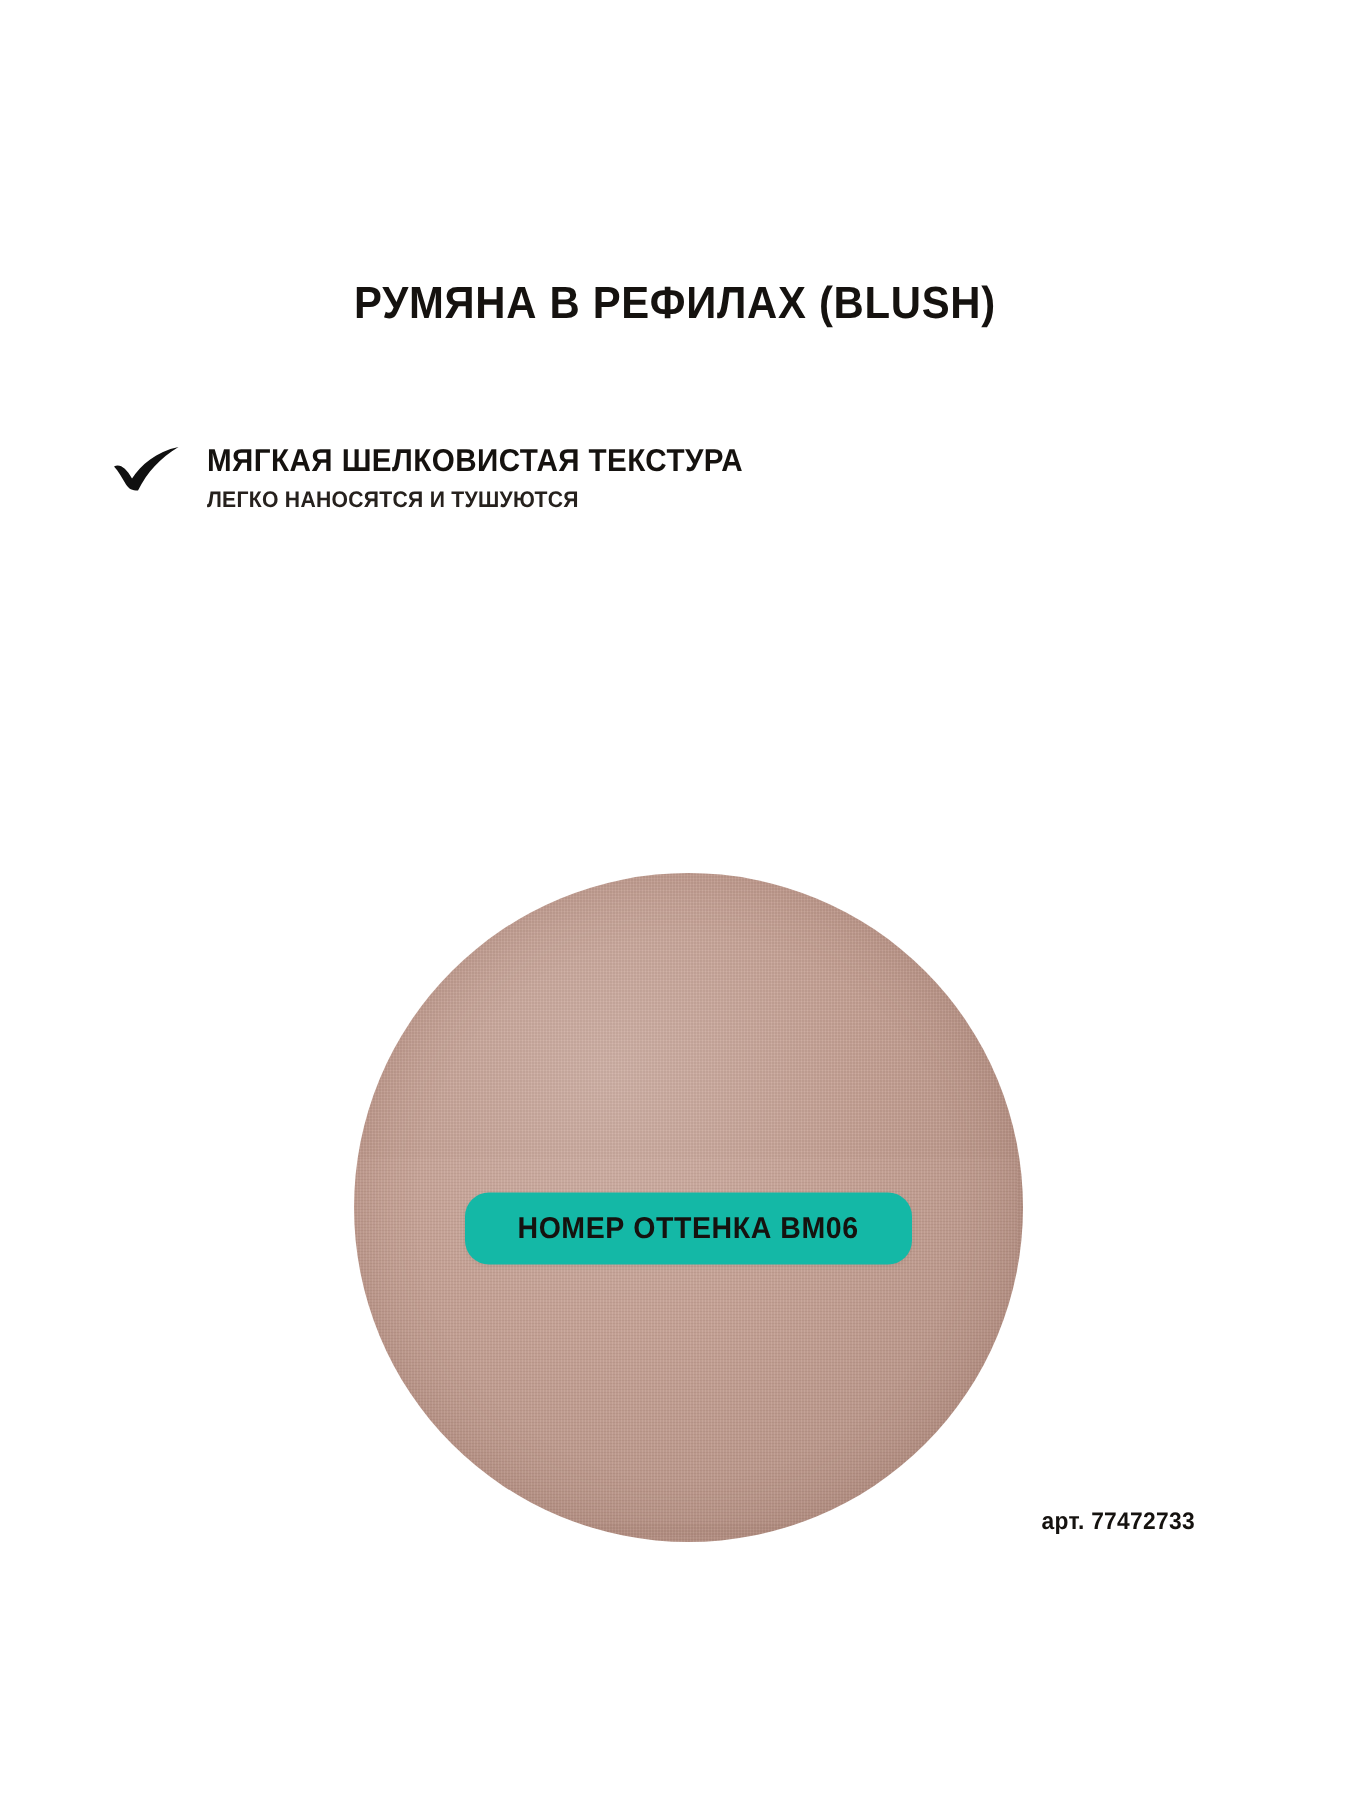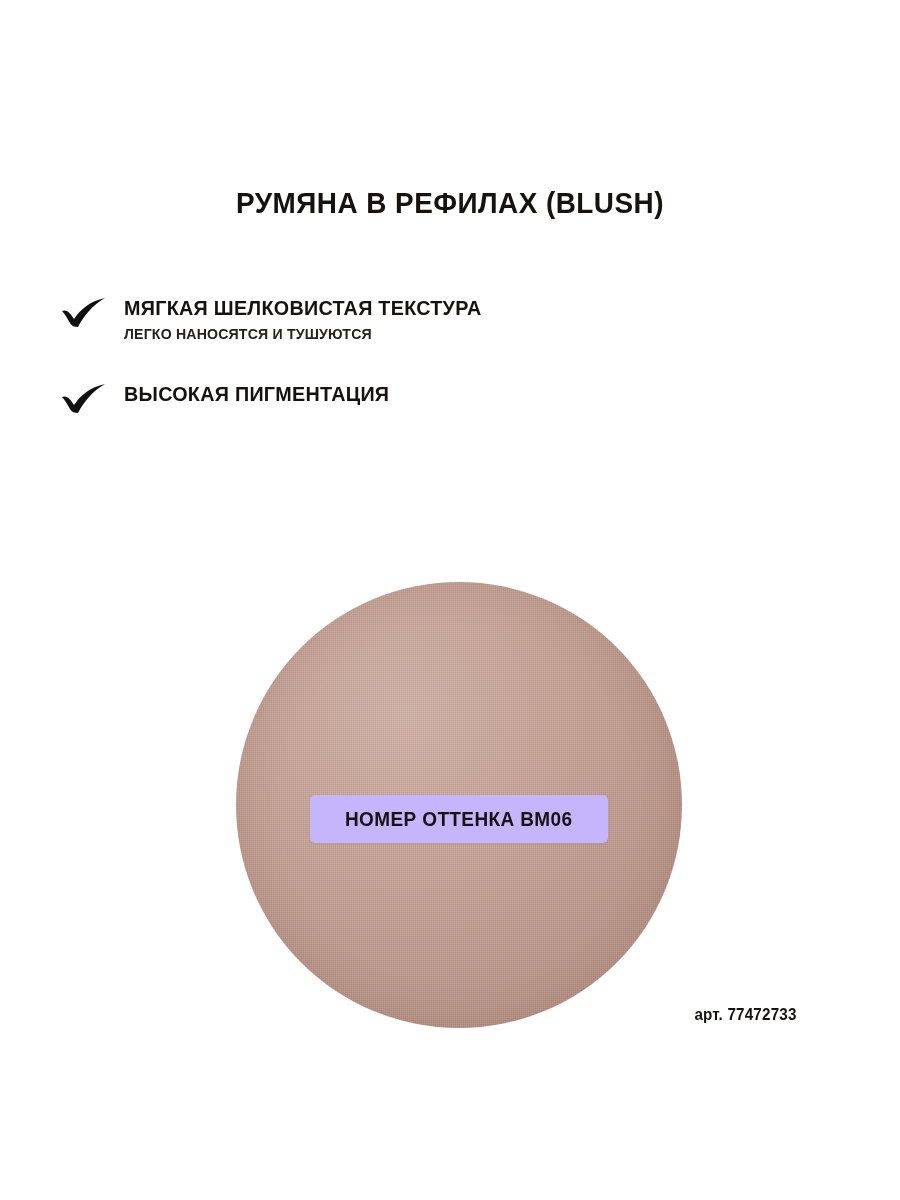--- a/index.html
+++ b/index.html
@@ -36,21 +36,21 @@
     text-transform: uppercase;
     color: #15120f;
     font-family: "Liberation Sans", sans-serif;
     transform: scaleX(0.93);
   }
 
   
   .features {
     position: absolute;
     top: 296px;
-    left: 60px;
+    left: 74px;
     width: 620px;
   }
   .feature {
     position: relative;
     min-height: 56px;
     padding-left: 64px;
     margin-bottom: 30px;
   }
   .feature:nth-child(2) {
     margin-bottom: 32px;
@@ -106,22 +106,22 @@
     position: relative;
     box-shadow: inset 0 0 40px rgba(120, 80, 66, 0.18);
   }
   .swatch-label {
     position: absolute;
     left: 50%;
     top: 213px;
     transform: translateX(-50%);
     width: 298px;
     height: 48px;
-    background: #c4b5fd;
-    border-radius: 5px;
+    background: #14b8a6;
+    border-radius: 16px;
     display: flex;
     align-items: center;
     justify-content: center;
     font-size: 20px;
     font-weight: bold;
     letter-spacing: 0.4px;
     text-transform: uppercase;
     color: #15120f;
     box-shadow: 0 1px 3px rgba(0,0,0,0.06);
   }
@@ -154,29 +154,20 @@
     <div class="feature">
       <span class="check-icon">
         <svg width="48" height="30" viewBox="0 0 48 30" xmlns="http://www.w3.org/2000/svg">
           <path d="M2 13 C6 11, 10 14, 14 21 C20 12, 30 3, 45 0 C33 7, 24 17, 18 29 C14 29, 12 28, 10 25 C7 20, 5 16, 2 13 Z" fill="#101010"></path>
         </svg>
       </span>
       <div class="feature-head">МЯГКАЯ ШЕЛКОВИСТАЯ ТЕКСТУРА</div>
       <div class="feature-sub">ЛЕГКО НАНОСЯТСЯ И ТУШУЮТСЯ</div>
     </div>
 
-    <div class="feature">
-      <span class="check-icon">
-        <svg width="48" height="30" viewBox="0 0 48 30" xmlns="http://www.w3.org/2000/svg">
-          <path d="M2 13 C6 11, 10 14, 14 21 C20 12, 30 3, 45 0 C33 7, 24 17, 18 29 C14 29, 12 28, 10 25 C7 20, 5 16, 2 13 Z" fill="#101010"></path>
-        </svg>
-      </span>
-      <div class="feature-head">ВЫСОКАЯ ПИГМЕНТАЦИЯ</div>
-      <div class="feature-sub"></div>
-    </div>
 
 
   </div>
 
   <div class="swatch-wrap">
     <div class="swatch"></div>
     <div class="swatch-label">
       <span>НОМЕР ОТТЕНКА BM06</span>
     </div>
   </div>

